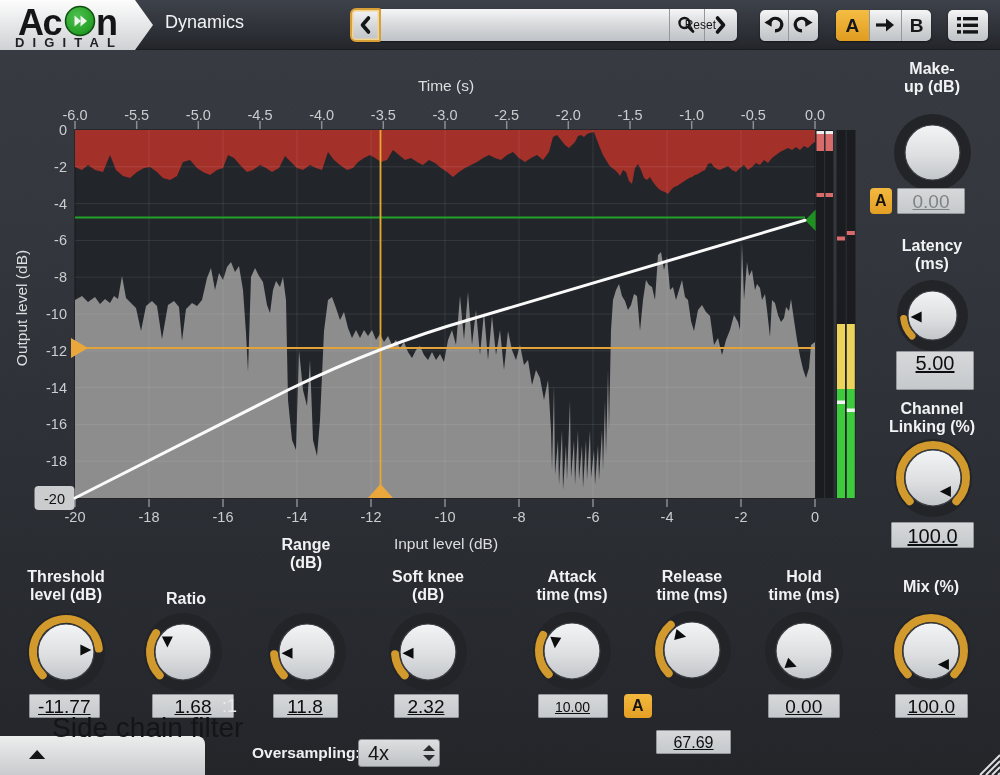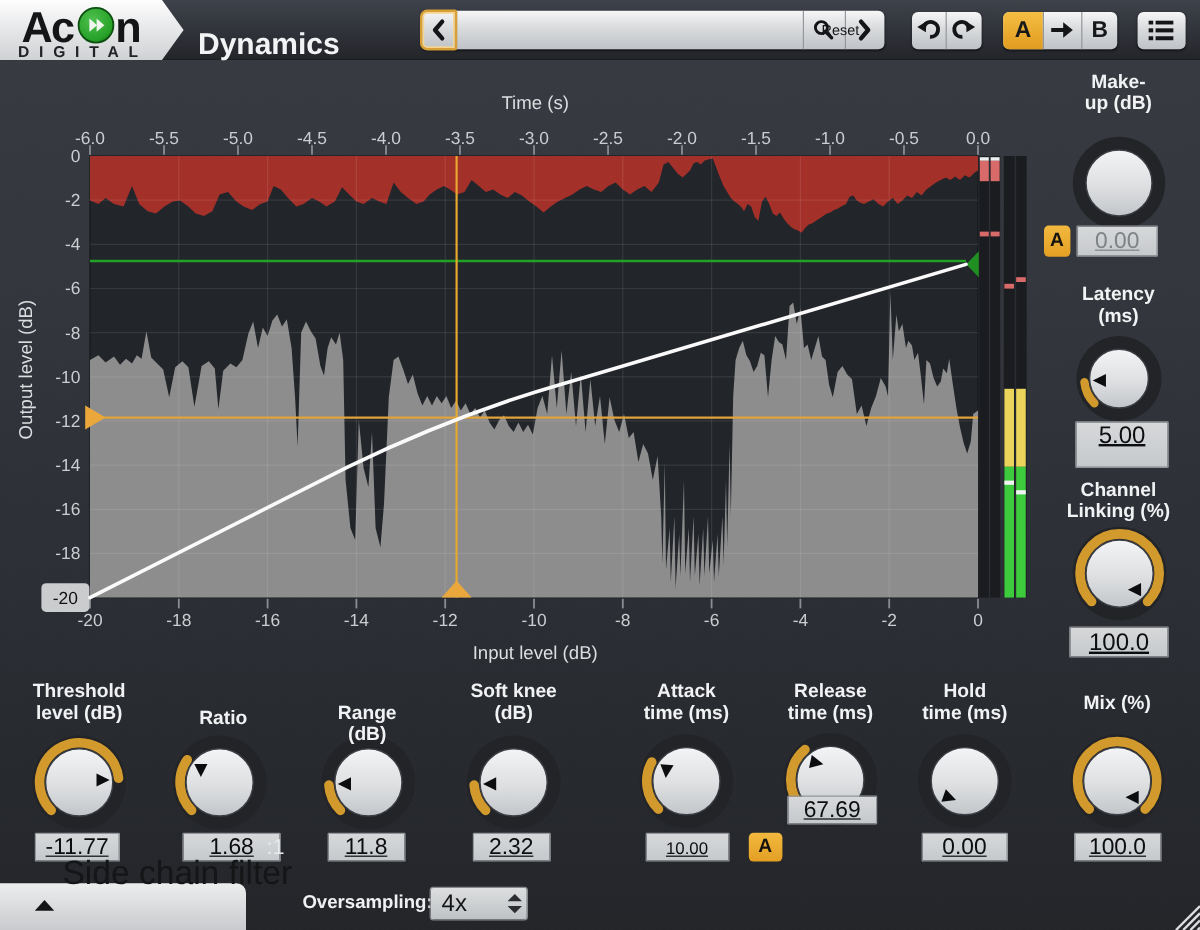--- a/index.html
+++ b/index.html
@@ -162,21 +162,21 @@
 </radialGradient>
 </defs>
 <polygon points="0,0 135,0 153,25 135,50 0,50" fill="url(#logog)"></polygon>
 <text x="18" y="35" font-size="36" font-weight="bold" fill="#141517" letter-spacing="-1.5">Ac</text>
 <text x="96" y="35" font-size="36" font-weight="bold" fill="#141517">n</text>
 <circle cx="80" cy="21" r="14.5" fill="url(#greeng)" stroke="#0d4f11" stroke-width="1.5"></circle>
 <polygon points="74.5,15.5 74.5,26.5 81,21" fill="#eef6ee"></polygon>
 <polygon points="80.5,15.5 80.5,26.5 87,21" fill="#eef6ee"></polygon>
 <text x="15" y="47.2" font-size="13" font-weight="bold" fill="#202226" textLength="100" lengthAdjust="spacing">DIGITAL</text>
 </svg>
-<div style="position:absolute;left:165px;top:12px;font-size:25px;font-weight:bold;color:#f2f3f5;margin-top:11px;">Dynamics</div>
+<div style="position:absolute;left:165px;top:12px;font-size:18px;font-weight:normal;color:#f2f3f5;">Dynamics</div>
 
 <div class="btn" style="left:351px;top:9px;width:385.5px;height:32px"></div>
 <div style="position:absolute;left:380px;top:9px;width:1px;height:32px;background:#94979b"></div>
 <div style="position:absolute;left:668.5px;top:9px;width:1px;height:32px;background:#94979b"></div>
 <div style="position:absolute;left:704px;top:9px;width:1px;height:32px;background:#94979b"></div>
 <div style="position:absolute;left:350px;top:8px;width:31px;height:34px;border:2.5px solid #d79f35;border-radius:6px 2px 2px 6px;box-shadow:inset 0 0 0 1.5px #f3d491"></div>
 <svg style="position:absolute;left:356px;top:15px" width="20" height="20" viewBox="0 0 20 20">
         <polyline points="12.5,3 6.5,10 12.5,17" fill="none" stroke="#141517" stroke-width="3.6" stroke-linecap="round" stroke-linejoin="round"></polyline>
       </svg>
 <div style="position:absolute;left:380px;top:9px;width:336px;height:32px;line-height:32px;text-align:right;font-size:12px;color:#141517">Reset</div>
@@ -282,37 +282,37 @@
 <polygon points="14.6,38.1 25.6,32.6 25.6,43.6" fill="#0c0d0e"></polygon>
 </svg>
 <svg style="position:absolute;left:892.7px;top:437.7px" width="80" height="80" viewBox="0 0 80 80">
 <circle cx="40.0" cy="40.0" r="39.0" fill="#222428"></circle>
 <path d="M16.7,63.3 A33.0,33.0 0 1 1 63.3,63.3" fill="none" stroke="#d29a2c" stroke-width="8.0" stroke-linecap="round"></path>
 <circle cx="40.0" cy="40.0" r="28.0" fill="url(#kg)" stroke="#3c3f45" stroke-width="1.2"></circle>
 <polygon points="46.9,53.4 57.9,47.9 57.9,58.9" fill="#0c0d0e"></polygon>
 </svg>
 <div class="lab" style="left:-4px;top:568px;width:140px">Threshold<br>level (dB)</div>
 <div class="lab" style="left:116px;top:590px;width:140px">Ratio</div>
-<div class="lab" style="left:236px;top:586px;width:140px">Range<br>(dB)</div>
+<div class="lab" style="left:236px;top:536px;width:140px">Range<br>(dB)</div>
 <div class="lab" style="left:358px;top:568px;width:140px">Soft knee<br>(dB)</div>
 <div class="lab" style="left:502px;top:568px;width:140px">Attack<br>time (ms)</div>
 <div class="lab" style="left:622px;top:568px;width:140px">Release<br>time (ms)</div>
 <div class="lab" style="left:734px;top:568px;width:140px">Hold<br>time (ms)</div>
 <div class="lab" style="left:861px;top:578px;width:140px">Mix (%)</div>
 <div class="lab" style="left:862px;top:60px;width:140px">Make-<br>up (dB)</div>
 <div class="lab" style="left:862px;top:237px;width:140px">Latency<br>(ms)</div>
 <div class="lab" style="left:862px;top:400px;width:140px">Channel<br>Linking (%)</div>
 <div class="vbox" style="left:28.5px;top:693.5px;width:71.5px;height:24px;line-height:24px;font-size:19px;color:#0c0d0e">-11.77</div>
 <div class="vbox" style="left:152px;top:693.5px;width:82px;height:24px;line-height:24px;font-size:19px;color:#0c0d0e">1.68</div>
 <div style="position:absolute;left:222px;top:693.5px;width:30px;height:24px;line-height:24px;font-size:18px;color:#e8e9ea;">:1</div>
 <div class="vbox" style="left:272.5px;top:693.5px;width:65px;height:24px;line-height:24px;font-size:19px;color:#0c0d0e">11.8</div>
 <div class="vbox" style="left:393.5px;top:693.5px;width:65px;height:24px;line-height:24px;font-size:19px;color:#0c0d0e">2.32</div>
 <div class="vbox" style="left:537.5px;top:693.5px;width:70px;height:24px;line-height:24px;font-size:14px;color:#0c0d0e">10.00</div>
 <div class="abtn" style="left:624px;top:693.5px;width:27.5px;height:24px;line-height:24px">A</div>
-<div class="vbox" style="left:656px;top:663px;width:75px;height:24px;line-height:24px;font-size:19px;color:#0c0d0e">67.69</div>
+<div class="vbox" style="left:656px;top:730px;width:75px;height:24px;line-height:24px;font-size:16px;color:#0c0d0e">67.69</div>
 <div class="vbox" style="left:767.5px;top:693.5px;width:72.5px;height:24px;line-height:24px;font-size:19px;color:#0c0d0e">0.00</div>
 <div class="vbox" style="left:895px;top:693.5px;width:72.5px;height:24px;line-height:24px;font-size:19px;color:#0c0d0e">100.0</div>
 <div class="abtn" style="left:870px;top:188px;width:21.5px;height:26px;line-height:26px">A</div>
 <div class="vbox" style="left:897px;top:188px;width:68px;height:26px;line-height:26px;font-size:19px;color:#808386">0.00</div>
 <div class="vbox" style="left:896px;top:351px;width:78px;height:39px;line-height:23px;font-size:20px;color:#0c0d0e">5.00</div>
 <div class="vbox" style="left:891px;top:521.5px;width:83px;height:26px;line-height:26px;font-size:20px;color:#0c0d0e">100.0</div>
 
 <div style="position:absolute;left:0px;top:736px;width:205px;height:39px;background:linear-gradient(#eceded,#c9cbce);border-radius:0 8px 0 0;"></div>
 <svg style="position:absolute;left:29px;top:750px" width="18" height="11" viewBox="0 0 18 11">
       <polygon points="9,0 18,11 0,11" fill="#141517" transform="scale(0.9,0.82)"></polygon>

